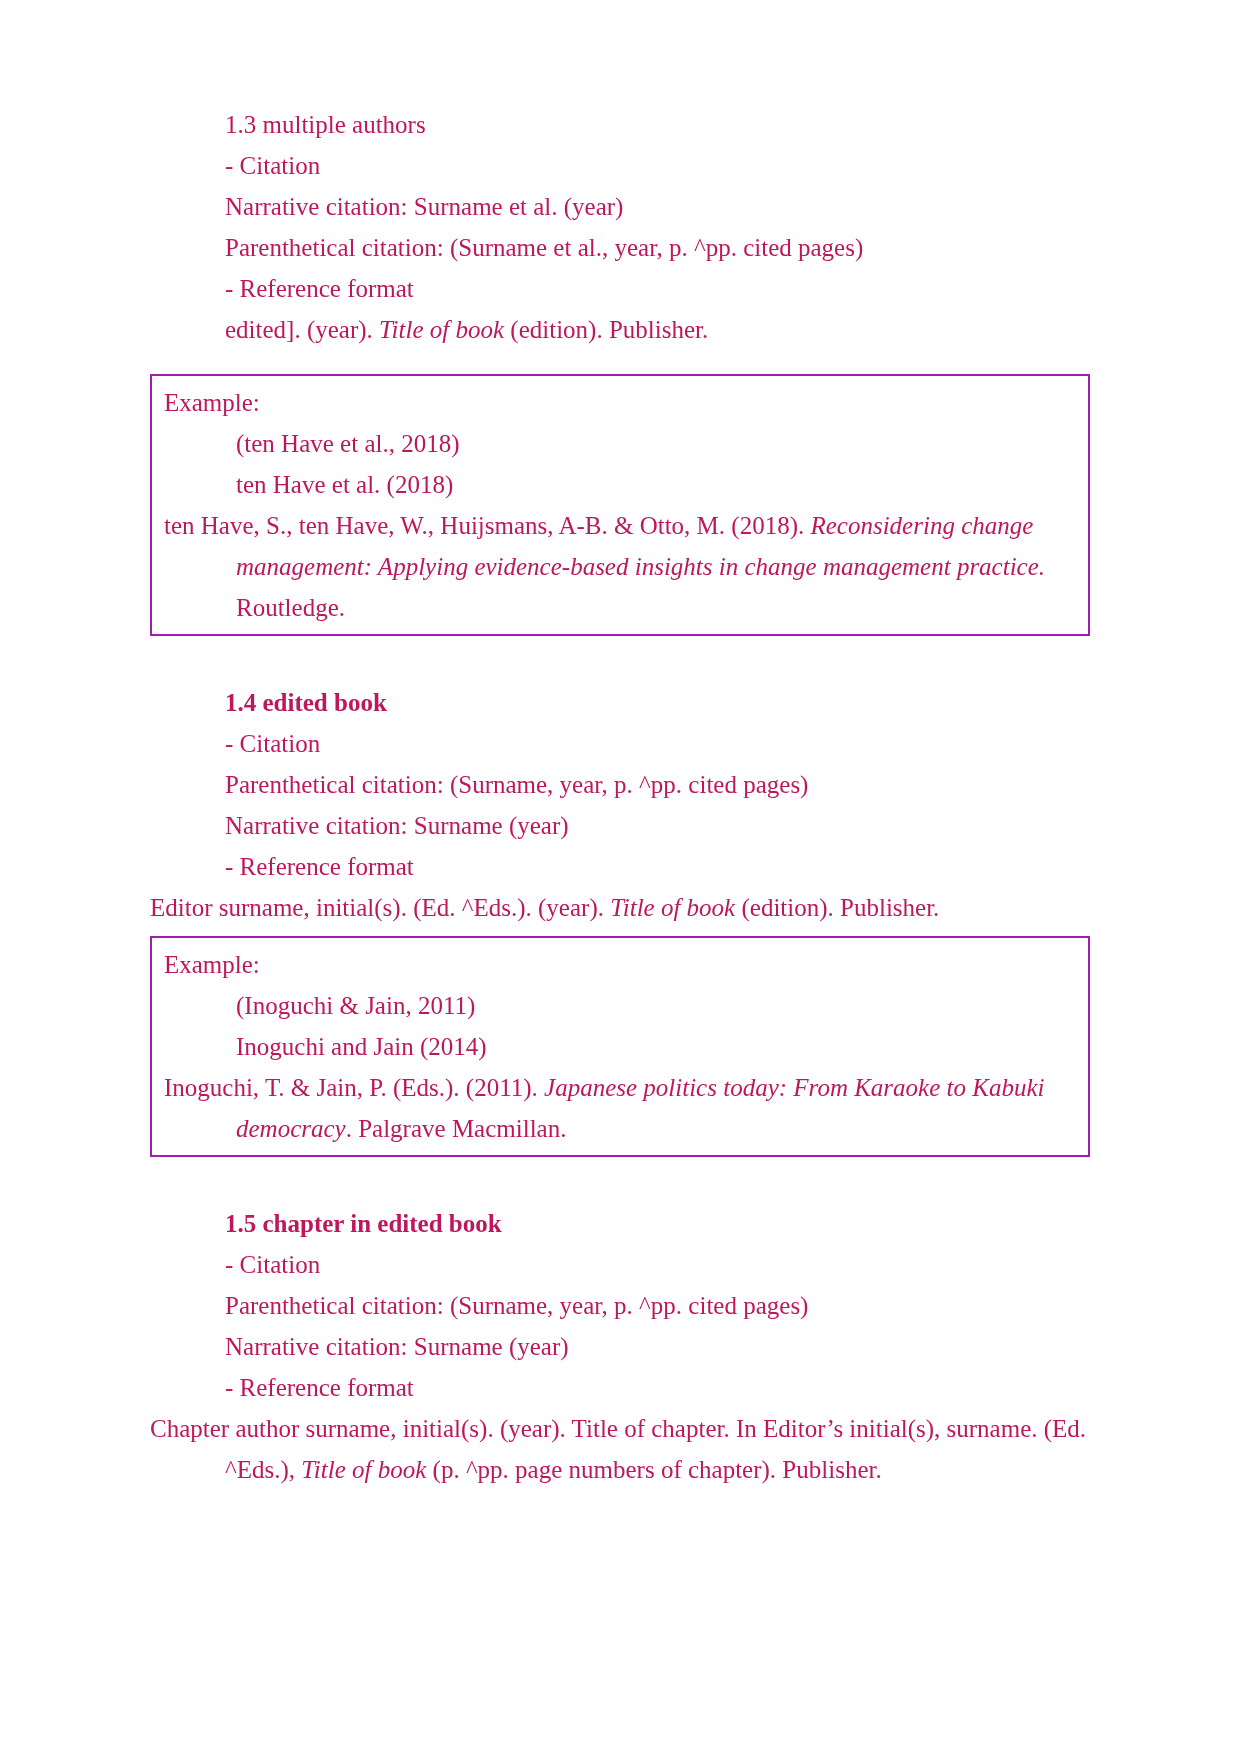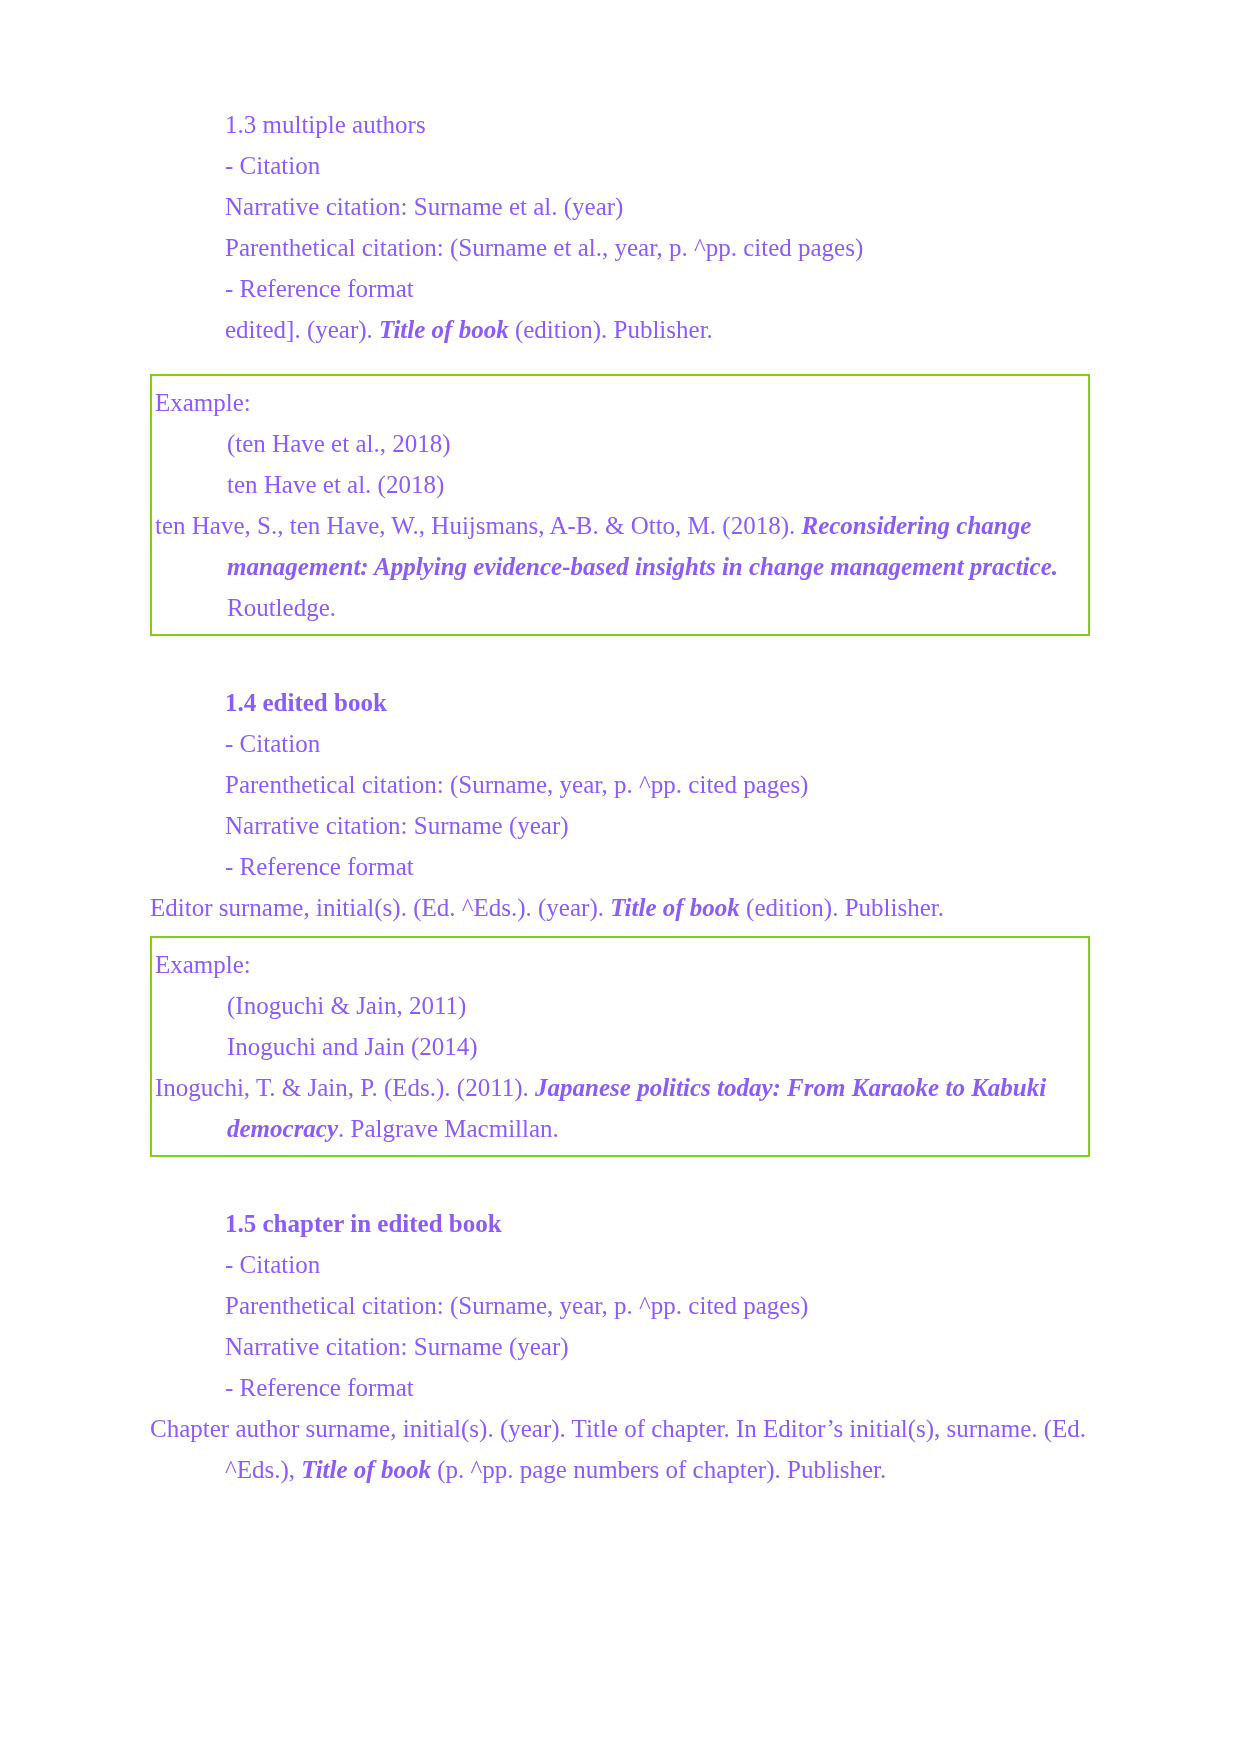--- a/index.html
+++ b/index.html
@@ -7,37 +7,37 @@
     padding: 0;
     background: #ffffff;
   }
   .page {
     position: relative;
     width: 1240px;
     height: 1754px;
     box-sizing: border-box;
     padding: 104px 150px 0 150px;
     background: #ffffff;
-    color: #8b5cf6;
+    color: #be185d;
     font-family: "Liberation Serif", serif;
     font-size: 25px;
     overflow: hidden;
   }
   .line {
     white-space: pre;
     line-height: 41px;
     height: 41px;
   }
   .indent { margin-left: 75px; }
-  .it { font-style: italic; font-weight: bold; }
+  .it { font-style: italic; }
   .heading-gap { margin-top: 46px; font-weight: bold; }
   .example-box {
-    border: 2px solid #84cc16;
+    border: 2px solid #a21caf;
     margin-top: 24px;
-    padding: 6px 3px;
+    padding: 6px 12px;
   }
   .example-box.tight { margin-top: 8px; }
   .example-box .bindent { margin-left: 72px; }
 </style>
 </head>
 <body>
 
 <div class="page">
 
   <div class="line indent">1.3 multiple authors</div>

